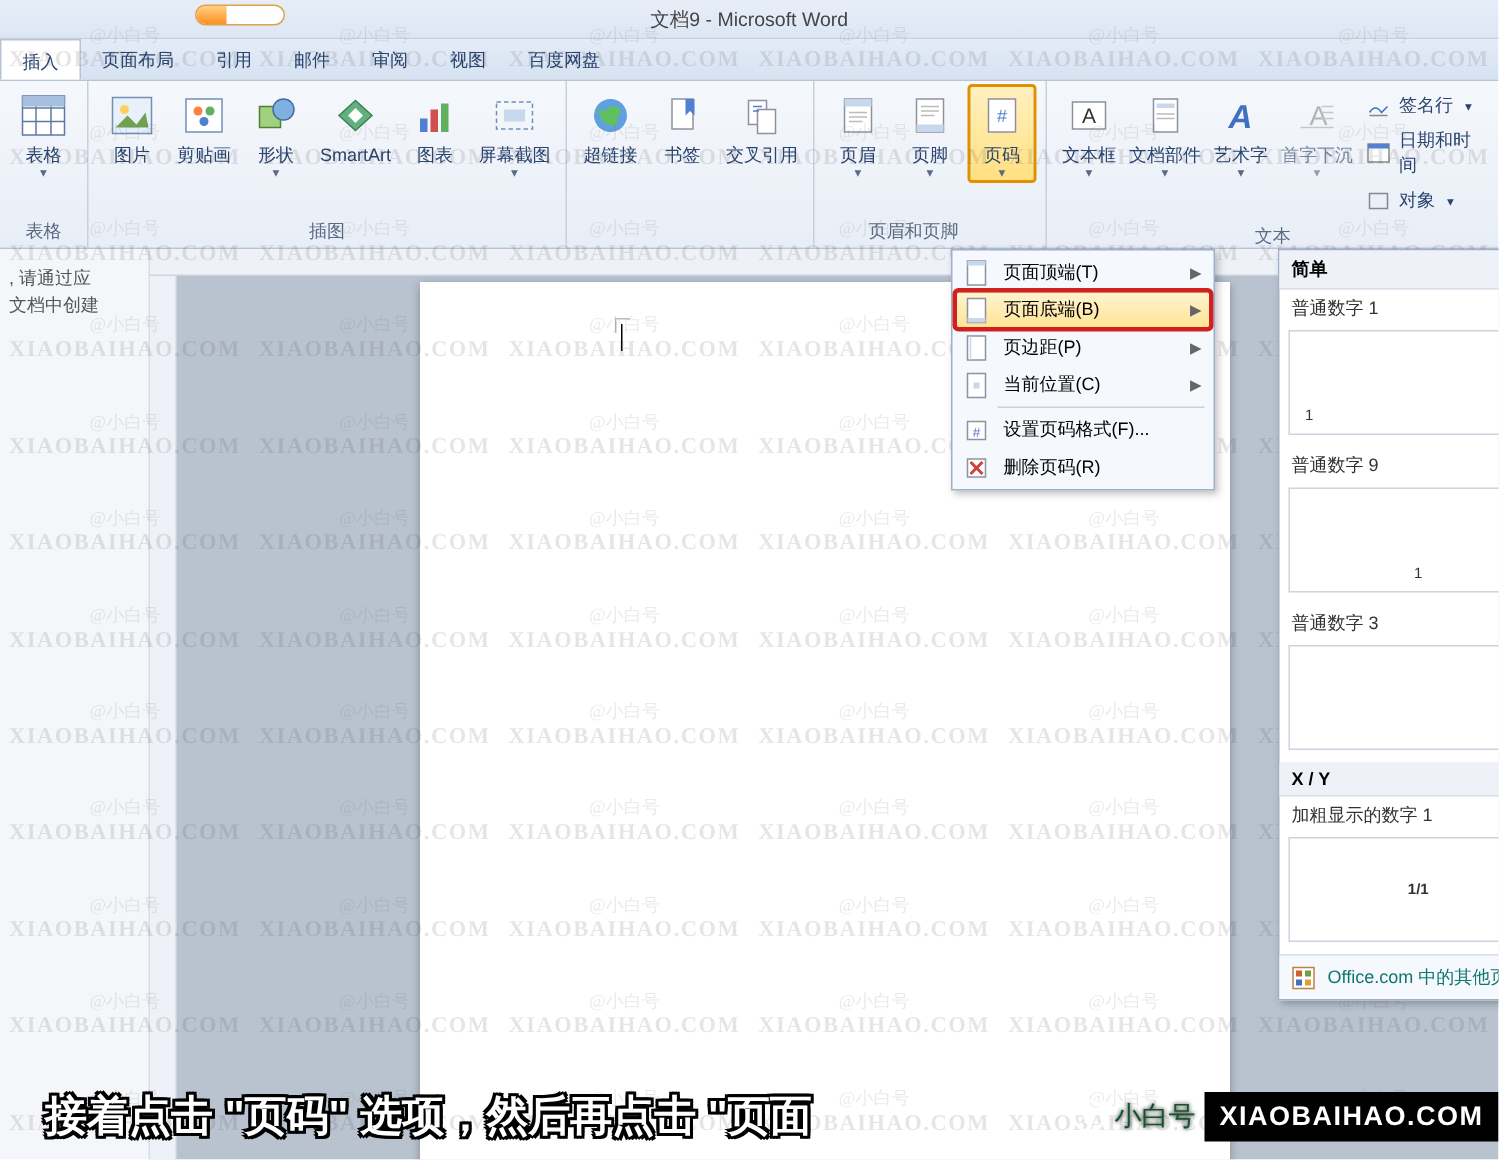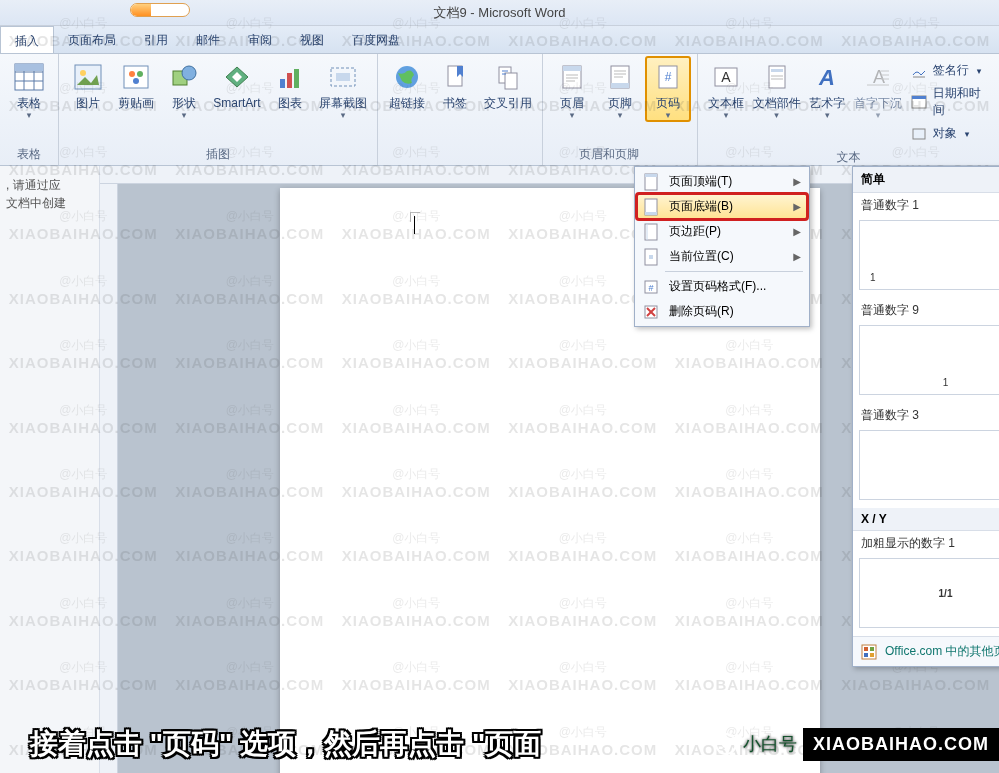--- a/index.html
+++ b/index.html
@@ -45,21 +45,21 @@
   .dsep { height:1px; background:#c8d0dc; margin:2px 4px 2px 28px; }
   
   
   .gallery { position:absolute; top:166px; left:852px; width:187px; background:#fff; border:1px solid #a0b0c8; box-shadow:2px 2px 5px rgba(0,0,0,0.25); z-index:40; }
   .g-header { background:#eef2f8; padding:4px 8px; font-weight:bold; font-size:12px; border-bottom:1px solid #d8dee8; }
   .g-item-label { padding:4px 8px; font-size:12px; color:#333; }
   .g-thumb { margin:2px 6px 8px 6px; height:70px; border:1px solid #ccd4e0; background:#fff; position:relative; display:flex; align-items:center; justify-content:center; font-size:10px; color:#333; }
   .g-footer { display:flex; align-items:center; gap:8px; padding:6px 8px; border-top:1px solid #d8dee8; background:#f5f8fc; cursor:pointer; color:#0f766e; }
   
   
-  .wm { position:absolute; inset:0; pointer-events:none; z-index:5; opacity:0.12; }
+  .wm { position:absolute; inset:0; pointer-events:none; z-index:5; opacity:0.12;font-family:Liberation Serif, serif; }
   .wm-row { display:flex; justify-content:space-around; }
   .wm-cell { width:160px; text-align:center; }
   .wm-cell .a { font-size:12px; color:#555; }
   .wm-cell .b { font-size:15px; font-weight:bold; color:#333; letter-spacing:1px; }
   
   
   .caption-bar { position:absolute; left:0; right:0; bottom:10px; display:flex; align-items:center; z-index:200; }
   .caption-text { flex:1; padding-left:30px; font-size:28px; font-weight:bold; color:#fff; text-shadow: -2px 0 #000, 2px 0 #000, 0 -2px #000, 0 2px #000, -2px -2px #000, 2px 2px #000, -2px 2px #000, 2px -2px #000; }
   .brand-pill { display:flex; align-items:center; gap:6px; color:#14532d; font-size:18px; margin-right:6px; text-shadow:0 0 3px #000; }
   .brand-pill .ico { width:22px; height:22px; position:relative; }

